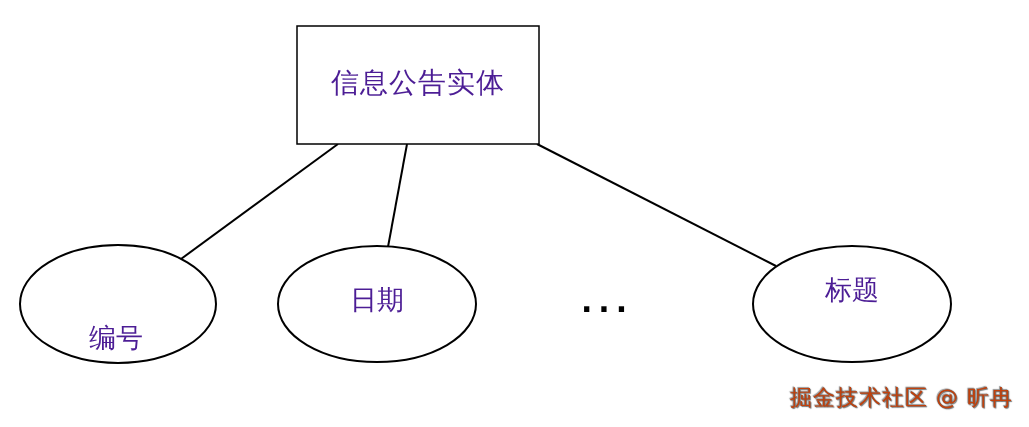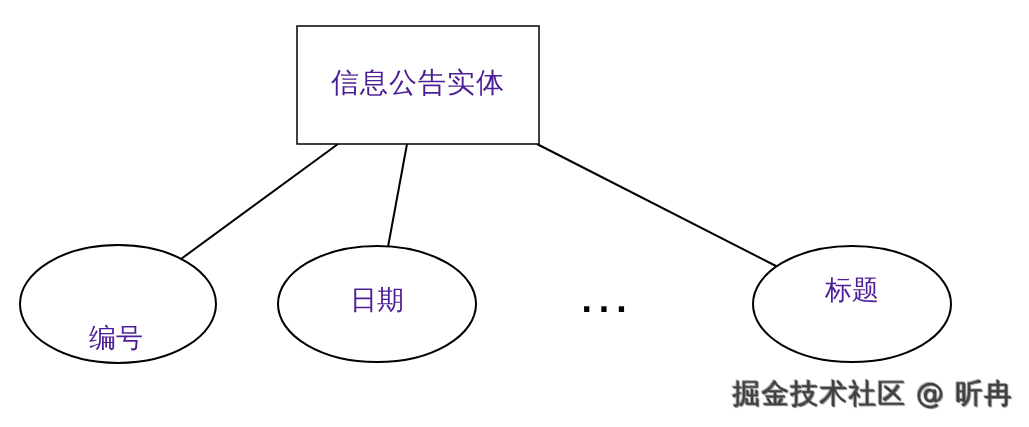--- a/index.html
+++ b/index.html
@@ -4,22 +4,22 @@
   <style>
     html, body { margin: 0; padding: 0; background: #ffffff; }
     body { width: 1029px; height: 427px; position: relative; overflow: hidden;
            font-family: "DejaVu Sans", sans-serif; }
     svg.canvas { position: absolute; left: 0; top: 0; }
     .node-label { position: absolute; transform: translate(-50%, -50%);
                   white-space: nowrap; color: #4c1d95; font-size: 27px; }
     .entity-label { font-size: 28px; letter-spacing: 1px; }
     .ellipsis { position: absolute; transform: translate(-50%, -50%);
                 font-size: 30px; color: #000; letter-spacing: 6px; font-weight: bold; }
-    .watermark { position: absolute; right: 16px; bottom: 14px; font-size: 28px;
-                 color: #404040; letter-spacing: 1px;
+    .watermark { position: absolute; right: 16px; bottom: 14px; font-size: 22px;
+                 color: #c2410c; letter-spacing: 1px;
                  text-shadow: 0 0 1px #555, 1px 1px 1px #777, -1px -1px 1px #999; }
   </style>
 </head>
 <body>
 
 <svg class="canvas" width="1029" height="427">
   <g id="lines">
       <line x1="338" y1="144" x2="181" y2="259" stroke="#000000" stroke-width="2"></line>
       <line x1="407" y1="144" x2="388" y2="247" stroke="#000000" stroke-width="2"></line>
       <line x1="537" y1="144" x2="776" y2="266" stroke="#000000" stroke-width="2"></line>

